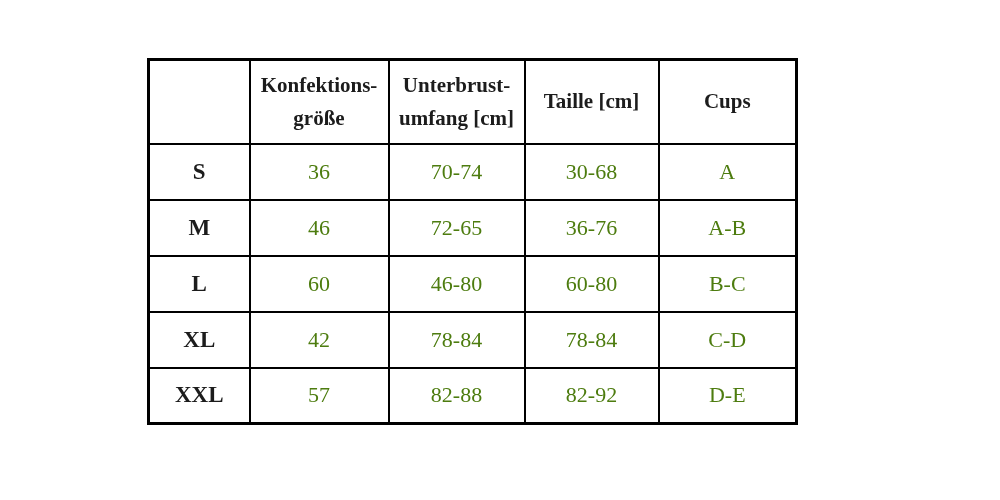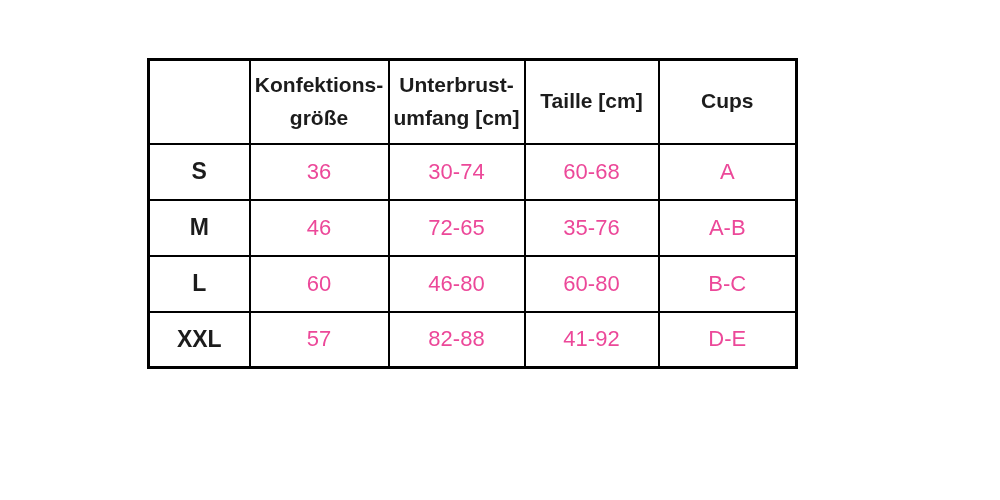--- a/index.html
+++ b/index.html
@@ -6,21 +6,21 @@
     margin: 0;
     padding: 0;
     background: #ffffff;
   }
   .canvas {
     position: relative;
     width: 1000px;
     height: 500px;
     background: #ffffff;
     overflow: hidden;
-    font-family: Liberation Sans, sans-serif;
+    font-family: Liberation Serif, serif;
     color: #1c1c1c;
   }
   table.size-table {
     position: absolute;
     left: 147px;
     top: 58px;
     border-collapse: collapse;
     table-layout: fixed;
     border: 3px solid #000000;
     background: #ffffff;
@@ -47,21 +47,21 @@
     color: #1c1c1c;
   }
   .size-table tbody th.row-label {
     font-weight: bold;
     font-size: 23px;
     color: #1c1c1c;
   }
   .size-table tbody td {
     font-weight: normal;
     font-size: 22px;
-    color: #ec4899;
+    color: #4d7c0f;
   }
 </style>
 </head>
 <body>
 
 <div class="canvas">
   <table class="size-table">
     <colgroup>
       <col class="c0">
         <col class="c1">
@@ -77,40 +77,47 @@
         <th>Unterbrust-
 umfang [cm]</th>
         <th>Taille [cm]</th>
         <th>Cups</th>
       </tr>
     </thead>
     <tbody>
       <tr>
         <th class="row-label">S</th>
         <td>36</td>
-        <td>30-74</td>
-        <td>60-68</td>
+        <td>70-74</td>
+        <td>30-68</td>
         <td>A</td>
       </tr>
       <tr>
         <th class="row-label">M</th>
         <td>46</td>
         <td>72-65</td>
-        <td>35-76</td>
+        <td>36-76</td>
         <td>A-B</td>
       </tr>
       <tr>
         <th class="row-label">L</th>
         <td>60</td>
         <td>46-80</td>
         <td>60-80</td>
         <td>B-C</td>
       </tr>
       <tr>
+        <th class="row-label">XL</th>
+        <td>42</td>
+        <td>78-84</td>
+        <td>78-84</td>
+        <td>C-D</td>
+      </tr>
+      <tr>
         <th class="row-label">XXL</th>
         <td>57</td>
         <td>82-88</td>
-        <td>41-92</td>
+        <td>82-92</td>
         <td>D-E</td>
       </tr>
     </tbody>
   </table>
 </div>
 
 </body></html>

